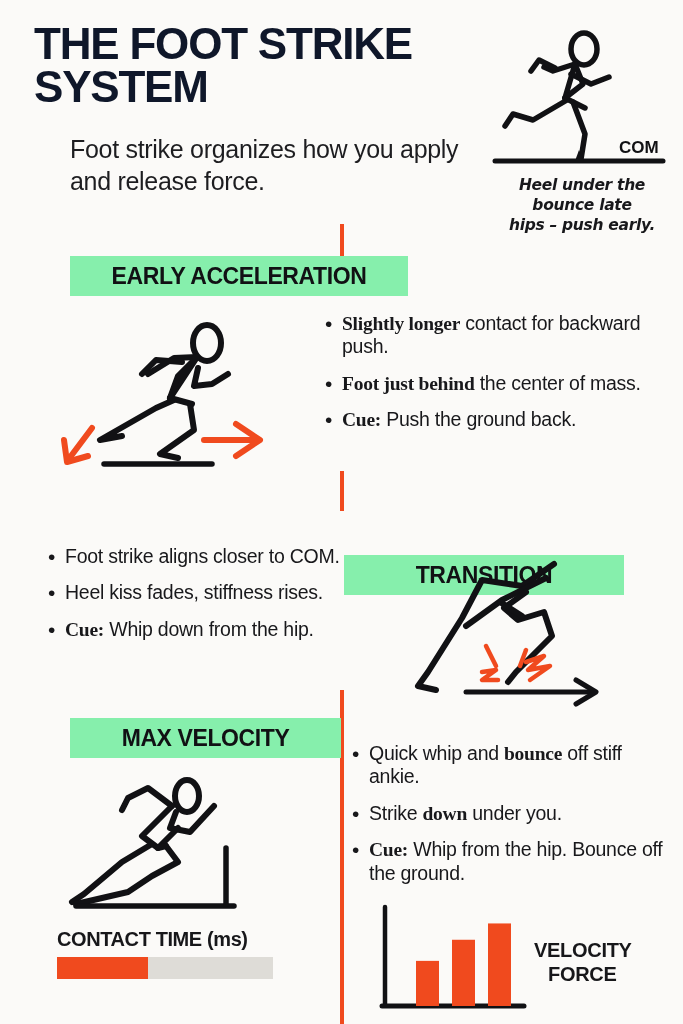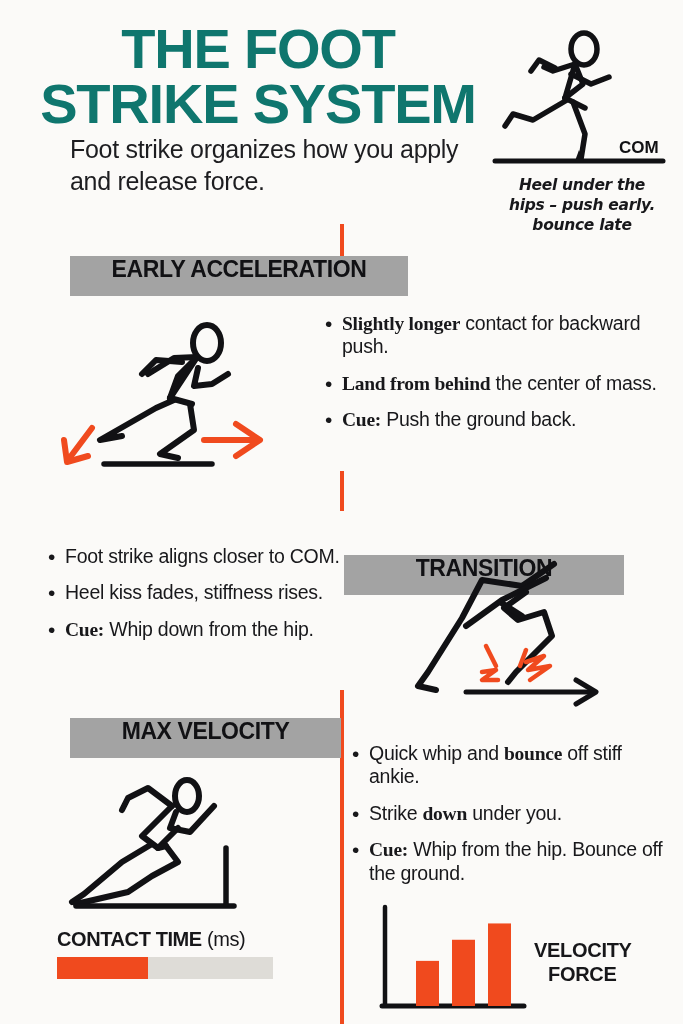--- a/index.html
+++ b/index.html
@@ -16,26 +16,25 @@
     height: 1024px;
     background: #FBFAF8;
   }
 
   
   .title {
     position: absolute;
     left: 34px;
     top: 22px;
     width: 448px;
-    text-align: center;
-    font-weight: bold;
-    font-size: 56px;
+    font-weight: bold;
+    font-size: 44px;
     line-height: 0.98;
     letter-spacing: -1.2px;
-    color: #0f766e;
+    color: #0f172a;
   }
   .subtitle {
     position: absolute;
     left: 70px;
     top: 133px;
     width: 420px;
     font-size: 25px;
     line-height: 1.28;
     color: #1d1d20;
     letter-spacing: -0.3px;
@@ -70,24 +69,24 @@
     width: 4px;
     background: #F04A1E;
   }
   .spine-1 { top: 224px; height: 32px; }
   .spine-2 { top: 471px; height: 40px; }
   .spine-3 { top: 690px; height: 334px; }
 
   
   .band {
     position: absolute;
-    background: #a3a3a3;
+    background: #86efac;
     height: 40px;
     display: flex;
-    align-items: flex-start;
+    align-items: center;
   }
   .band-label {
     font-weight: bold;
     font-size: 23px;
     letter-spacing: -0.4px;
     color: #111114;
     width: 100%;
     text-align: center;
   }
   .band-early { left: 70px; top: 256px; width: 338px; }
@@ -128,21 +127,21 @@
   
   .ct-label {
     position: absolute;
     left: 57px;
     top: 928px;
     font-weight: bold;
     font-size: 20px;
     letter-spacing: -0.4px;
     color: #17171a;
   }
-  .ct-label .unit { font-weight: normal; text-align: right; }
+  .ct-label .unit { font-weight: bold; text-align: right; }
   .ct-track {
     position: absolute;
     left: 57px;
     top: 957px;
     width: 216px;
     height: 22px;
     background: #DEDCD7;
   }
   .ct-fill {
     height: 100%;
@@ -205,22 +204,22 @@
 
       <path d="M8 139 L176 139" stroke="#111114" stroke-width="5" stroke-linecap="round"></path>
 
       <path d="M92 128 L97 139 L88 139 Z" fill="#111114"></path>
       <text x="132" y="131" font-family="Liberation Sans, sans-serif" font-size="17" font-weight="bold" fill="#111114">COM</text>
     </svg>
   </div>
 
   <div class="hero-caption">
     <div>Heel under the</div>
+    <div>bounce late</div>
     <div>hips – push early.</div>
-    <div>bounce late</div>
   </div>
 
   <div class="spine spine-1"></div>
   <div class="spine spine-2"></div>
   <div class="spine spine-3"></div>
 
   <div class="band band-early">
     <div class="band-label">EARLY ACCELERATION</div>
   </div>
 
@@ -256,21 +255,21 @@
         <path d="M184 112 L208 128 L184 144"></path>
       </g>
     </svg>
   </div>
 
   <ul class="bullets list-early">
     <li>
       <b>Slightly longer</b><span> contact for backward push.</span>
     </li>
     <li>
-      <b>Land from behind</b><span> the center of mass.</span>
+      <b>Foot just behind</b><span> the center of mass.</span>
     </li>
     <li>
       <b>Cue:</b><span> Push the ground back.</span>
     </li>
   </ul>
 
   <div class="band band-trans">
     <div class="band-label">TRANSITION</div>
   </div>
 

